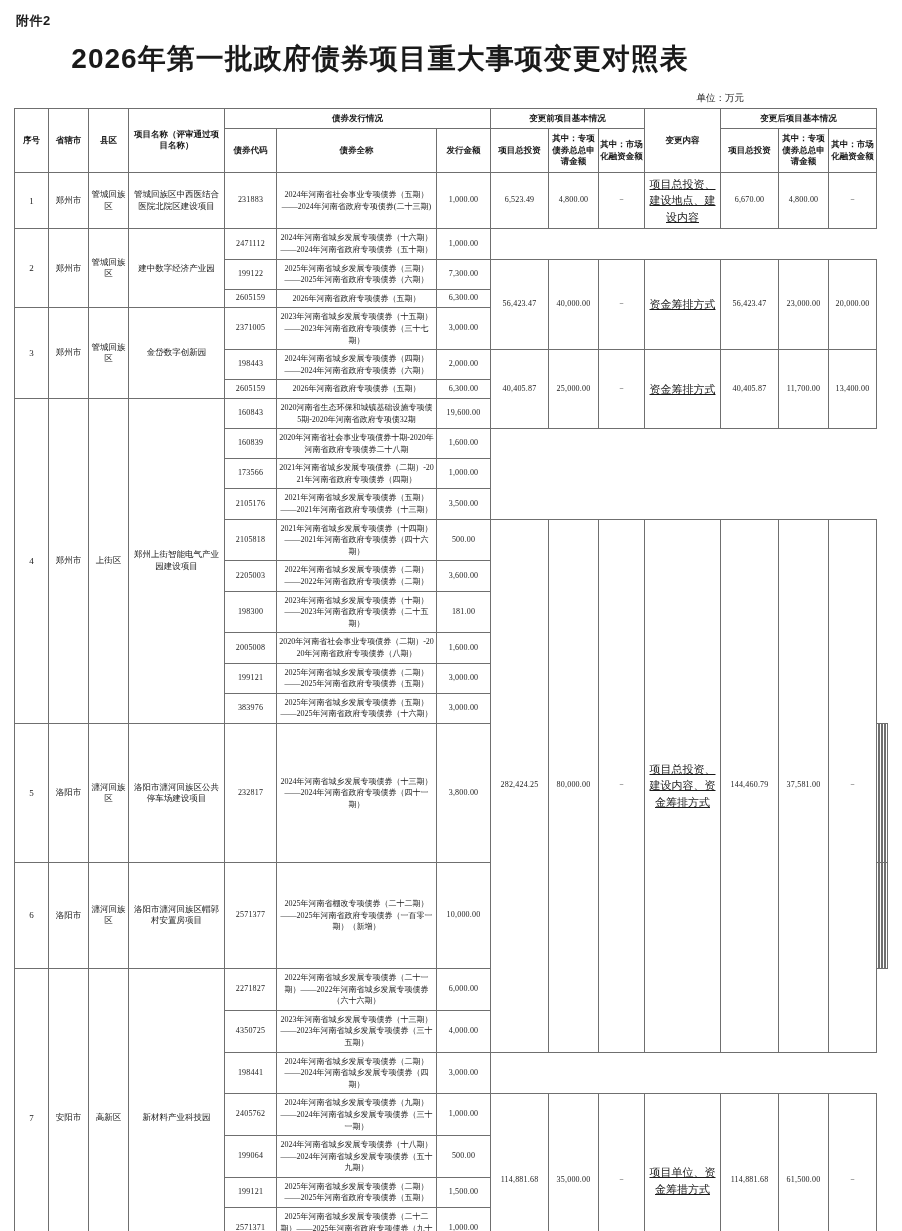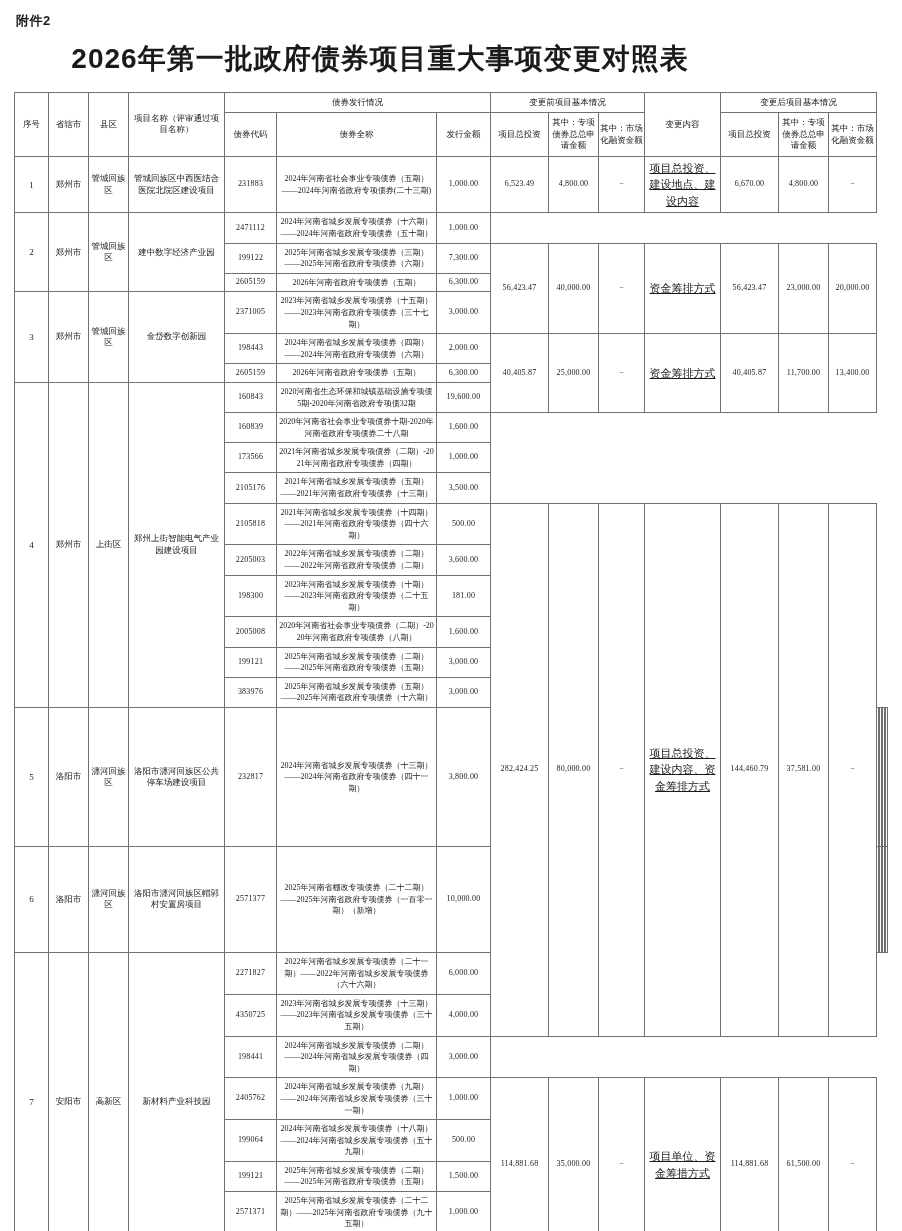--- a/index.html
+++ b/index.html
@@ -46,21 +46,21 @@
   }
   table.grid th, table.grid td{
     border:1px solid #6f6f6f;
     padding:3px 2px;
     text-align:center;
     vertical-align:middle;
     word-break:break-all;
     overflow:hidden;
   }
   table.grid thead th{
-    font-weight:normal;
+    font-weight:bold;
     font-size:8.5px;
     font-family:"Liberation Sans","DejaVu Sans",sans-serif;
     padding:4px 1px;
     text-align:center;
   }
   td.num{
     text-align:right;
     padding-right:5px;
     font-family:"Liberation Serif","DejaVu Serif",serif;
     letter-spacing:.2px;
@@ -89,20 +89,21 @@
 </style>
 </head>
 <body>
 
 <div class="page">
 
   <div class="attach">附件2</div>
 
   <div class="doc-title">2026年第一批政府债券项目重大事项变更对照表</div>
 
+  <div class="unit">单位：万元</div>
 
   <table class="grid">
     <colgroup>
       <col style="width:34px">
       <col style="width:40px">
       <col style="width:40px">
       <col style="width:96px">
       <col style="width:52px">
       <col style="width:160px">
       <col style="width:54px">

